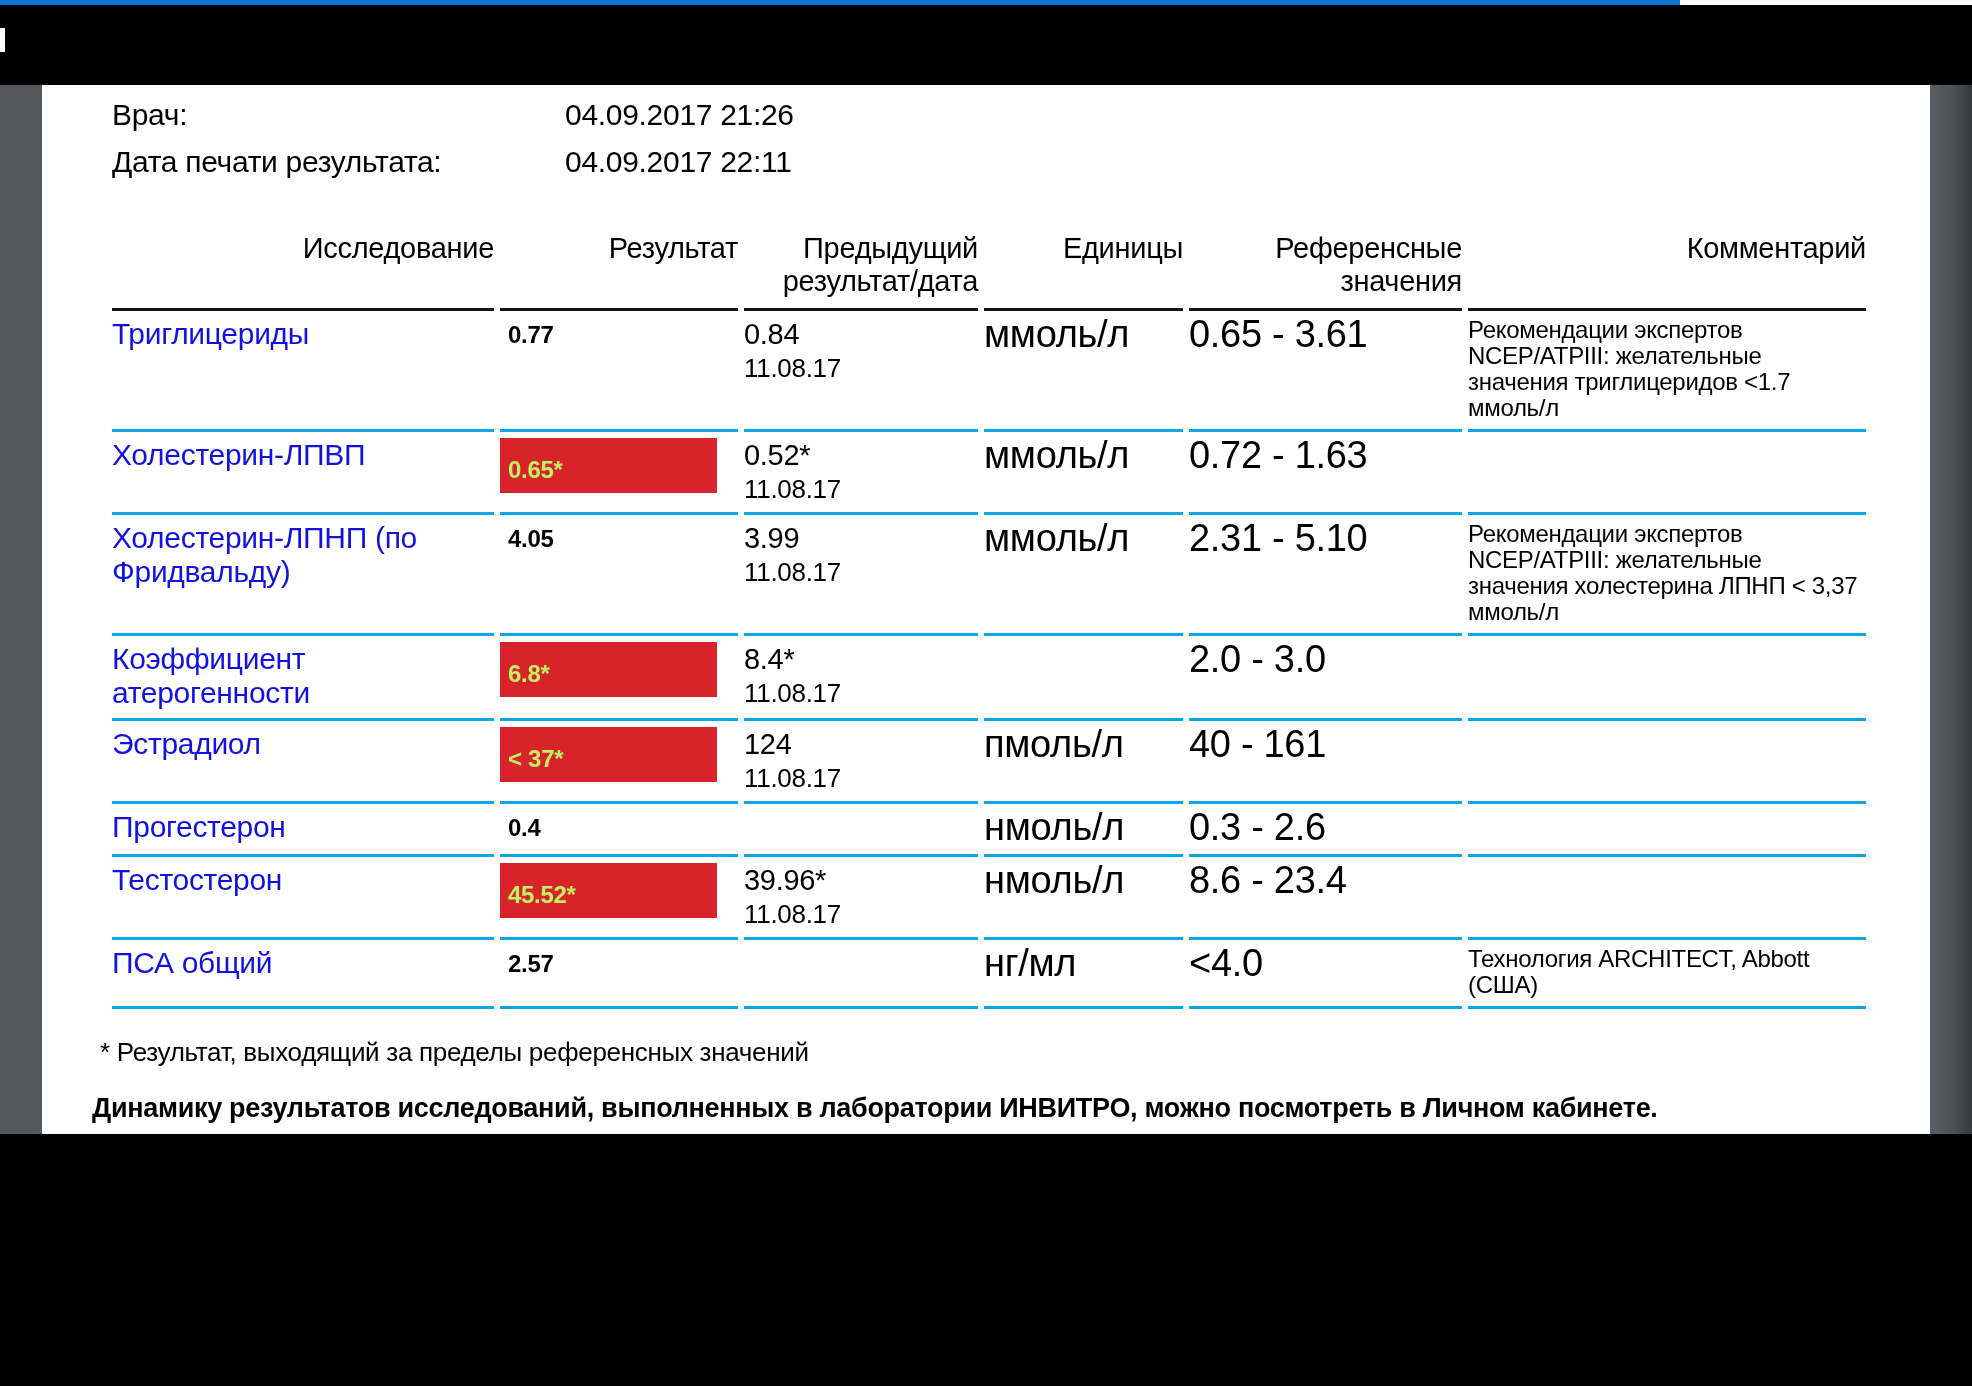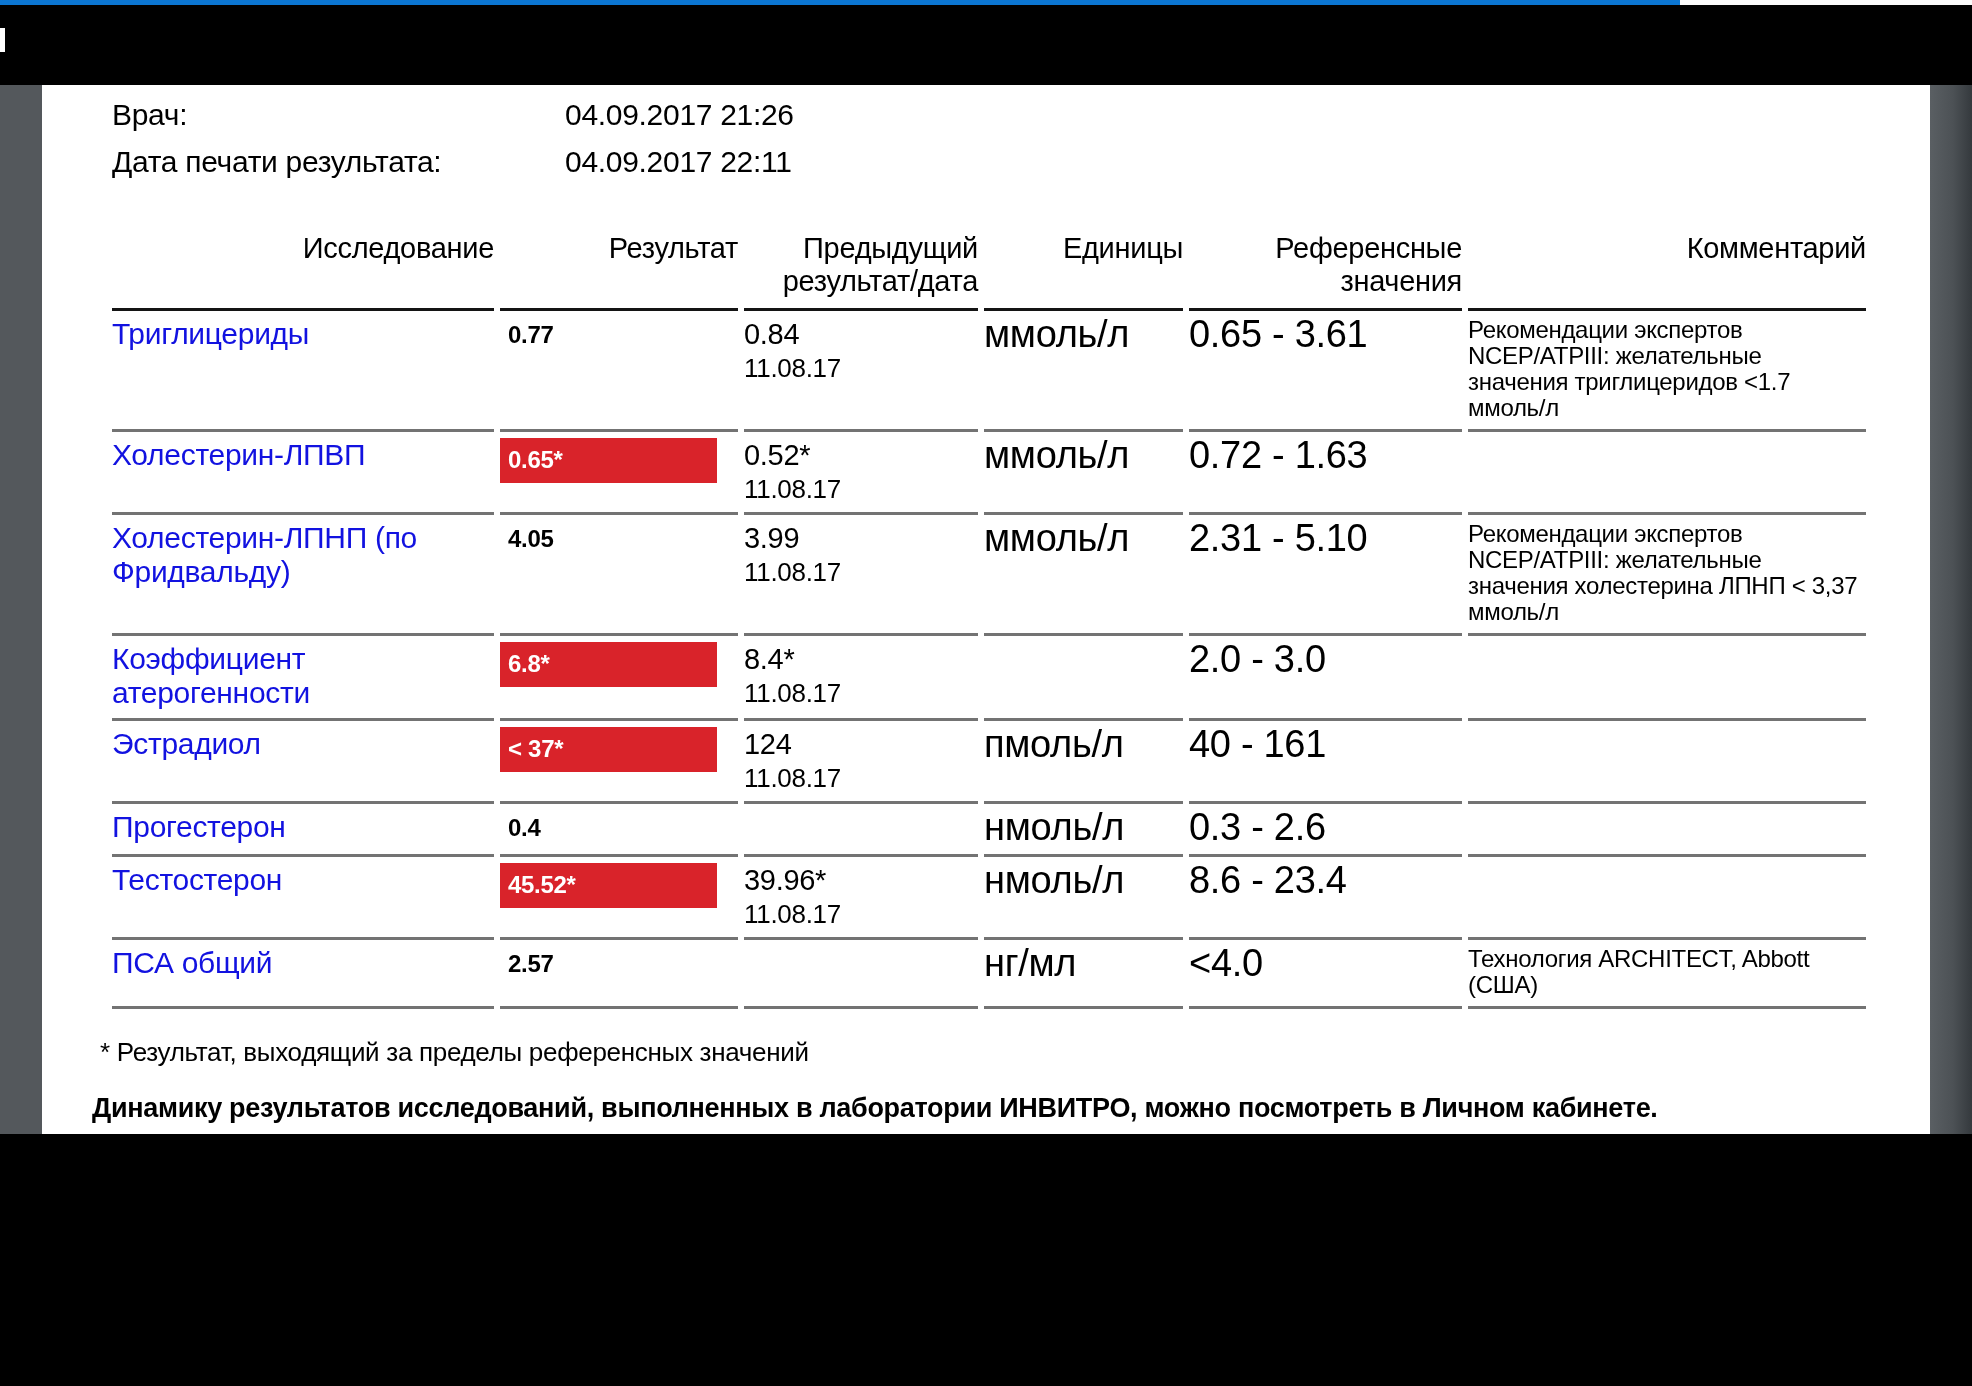--- a/index.html
+++ b/index.html
@@ -21,26 +21,26 @@
   .meta-label{width:453px;flex:none;}
   
   table.results{border-collapse:separate;border-spacing:6px 0;table-layout:fixed;
                 width:1766px;margin-left:-6px;margin-top:52px;}
   col.c-name{width:382px;}col.c-result{width:238px;}col.c-prev{width:234px;}
   col.c-units{width:199px;}col.c-ref{width:273px;}col.c-comment{width:398px;}
   th{font-weight:normal;text-align:right;vertical-align:top;font-size:29px;line-height:33px;
      padding:0 0 10px 0;border-bottom:3px solid #141414;}
   th.h-result,td.result{padding-left:8px;}
   th.h-comment{padding-left:14px;}
-  td{vertical-align:top;border-bottom:3px solid #737373;padding:6px 0 8px 0;}
+  td{vertical-align:top;border-bottom:3px solid #0ea5e9;padding:6px 0 8px 0;}
   tr.last td{border-bottom-width:5px;}
   td.name{color:var(--name-blue,#1212e0);font-size:30px;line-height:34px;white-space:pre-line;}
   td.result{font-size:24px;line-height:36px;font-weight:bold;}
   td.result .flag{display:inline-block;box-sizing:border-box;min-width:217px;margin-left:-8px;
-                  padding:4px 8px 5px 8px;background:var(--flag-red,#d9232a);color:#ffffff;}
+                  padding:14px 8px 5px 8px;background:var(--flag-red,#d9232a);color:#bef264;}
   td.prev{font-size:29px;line-height:34px;}
   .prev-date{font-size:26px;line-height:30px;margin-top:2px;}
   td.units,td.ref{font-size:38px;line-height:34px;}
   td.comment{font-size:24px;line-height:26px;}
   
   .footnote{font-size:26px;line-height:30px;margin:28px 0 0 -12px;}
   .footer-bold{font-size:27px;line-height:31px;font-weight:bold;margin:26px 0 0 -20px;}
 </style>
 </head>
 <body>

